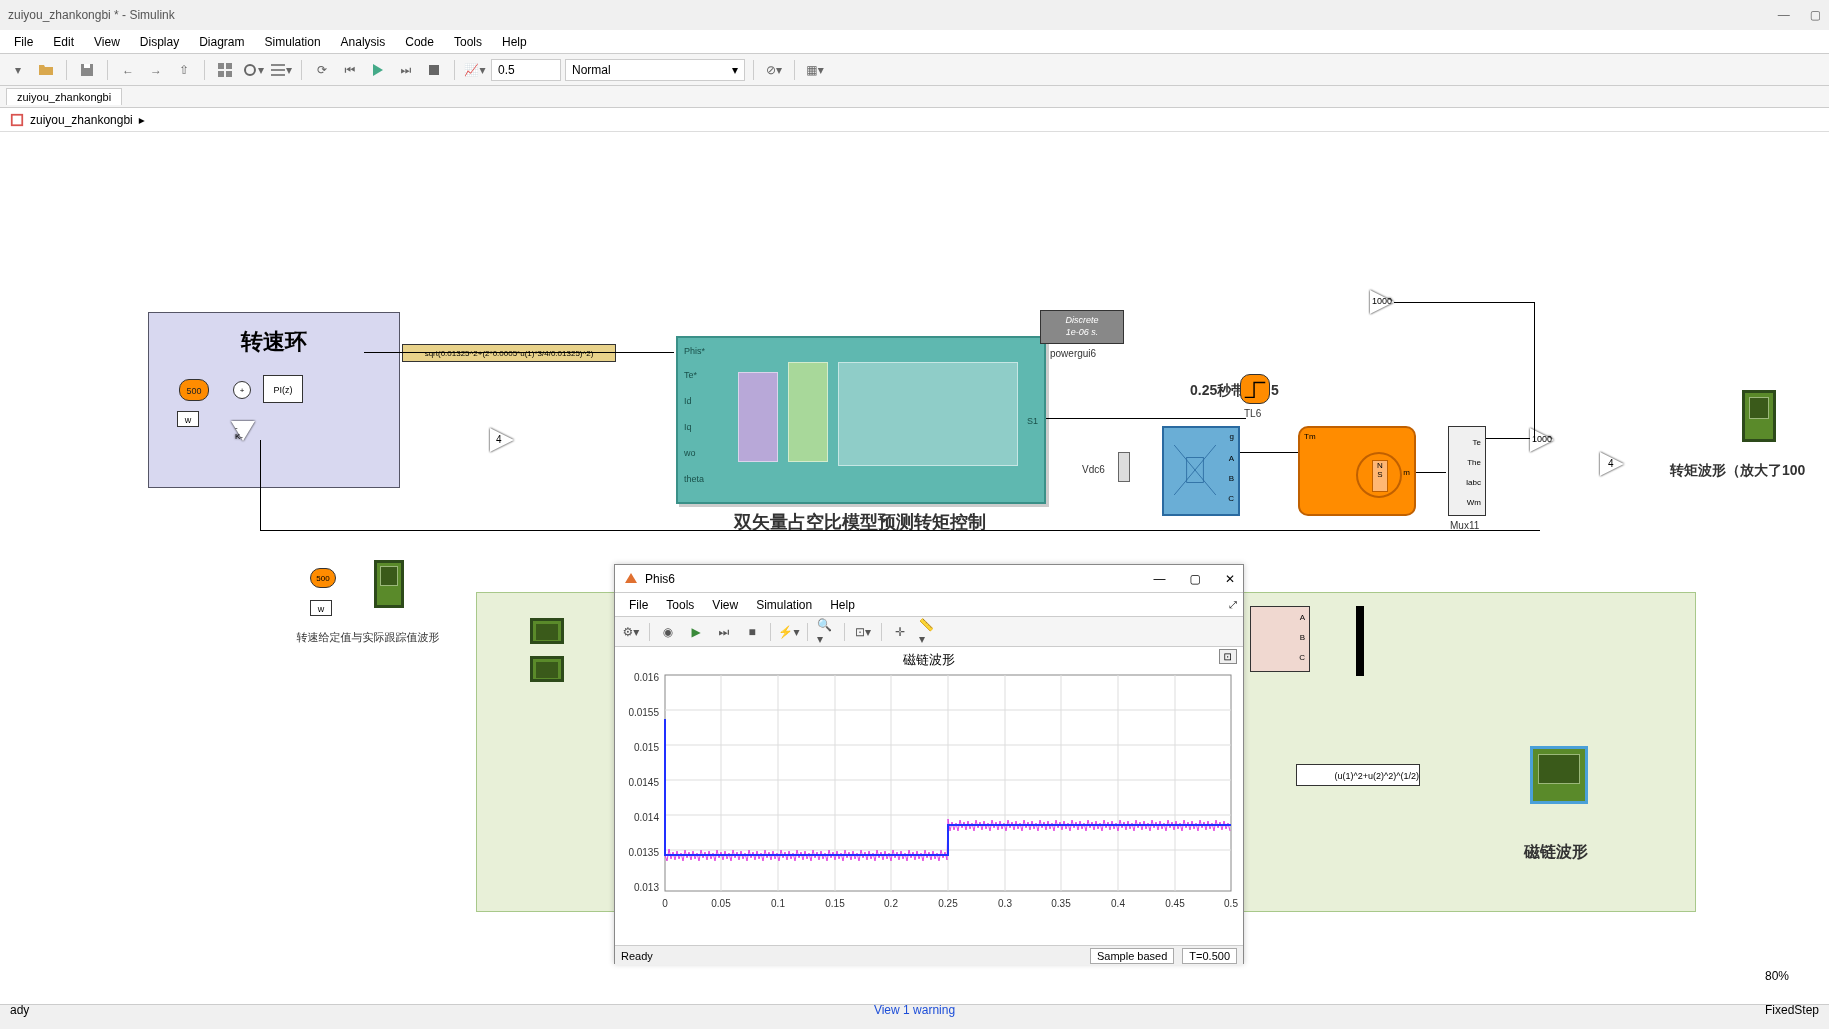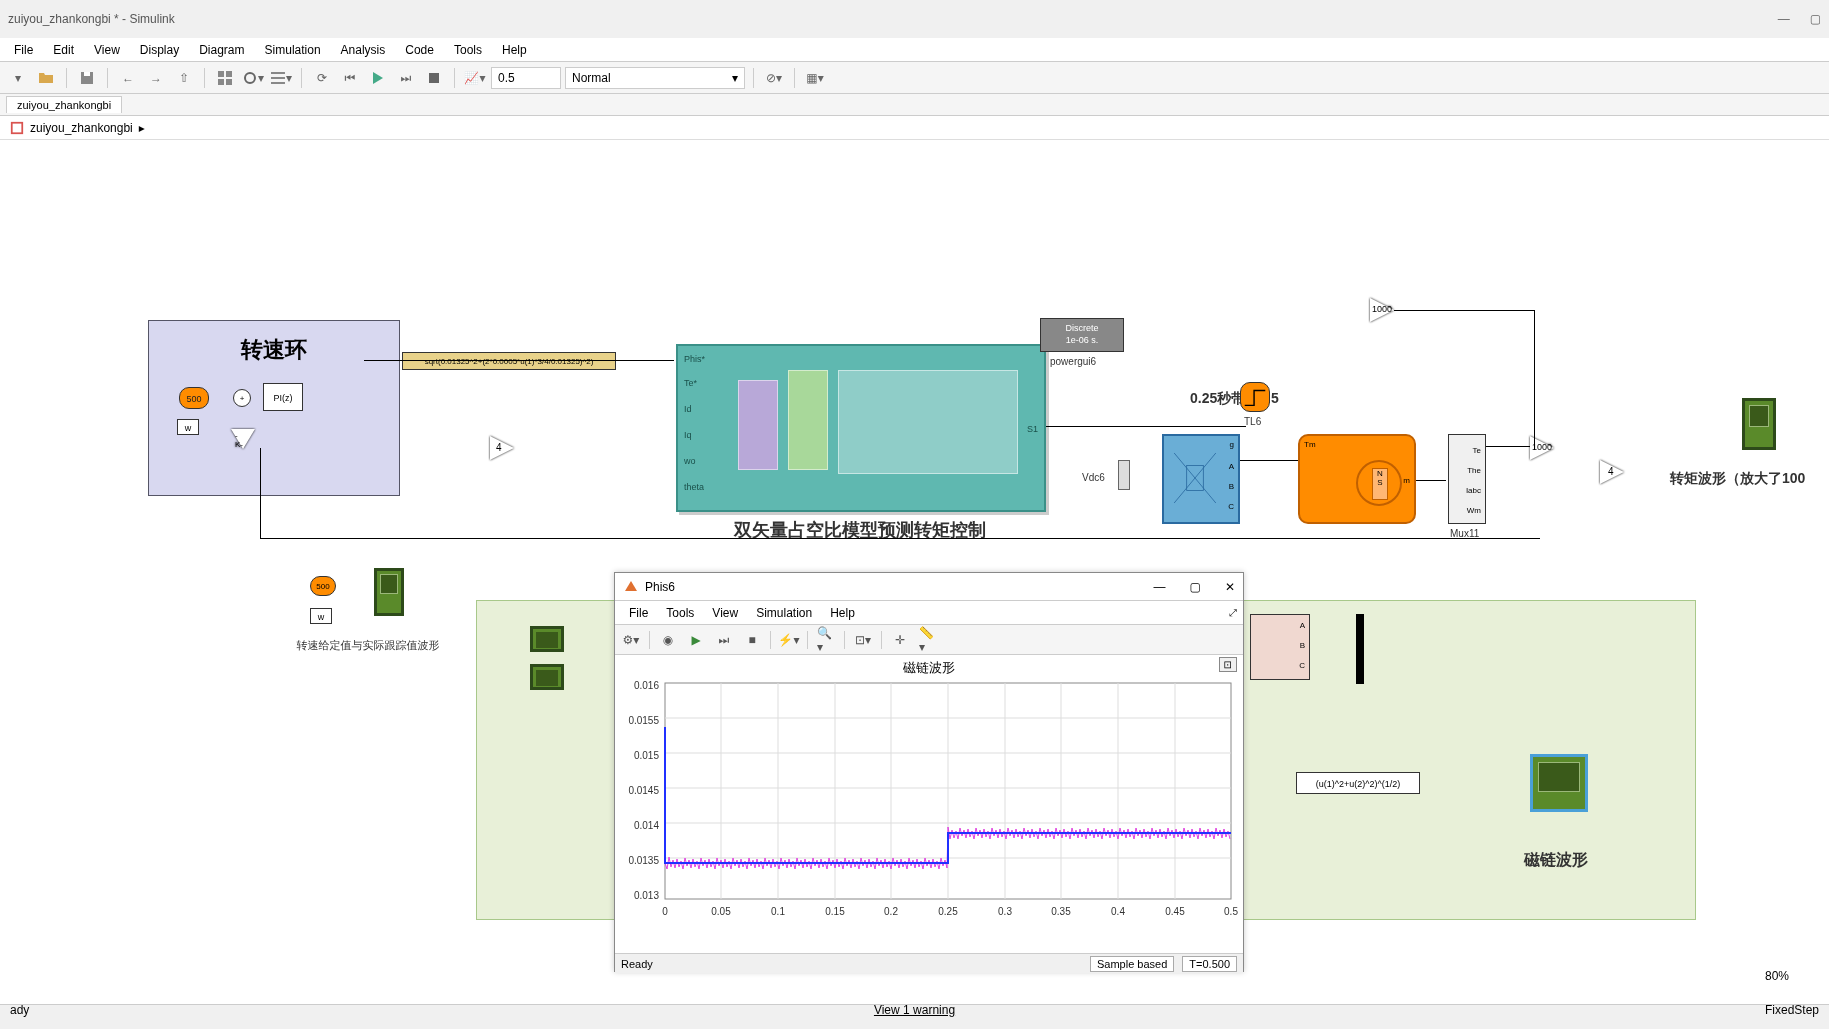--- a/index.html
+++ b/index.html
@@ -1,33 +1,33 @@
 <!DOCTYPE html>
 <html><head>
 <meta charset="utf-8">
 <style>
 * { box-sizing: border-box; margin: 0; padding: 0; }
 body { font-family: "Segoe UI", Arial, sans-serif; font-size: 12px; background: #fff; width: 1829px; height: 1029px; overflow: hidden; position: relative; }
-.titlebar { height: 38px; background: #f0f0f0; display: flex; align-items: center; padding: 0 8px; justify-content: space-between; }
+.titlebar { height: 30px; background: #f0f0f0; display: flex; align-items: center; padding: 0 8px; justify-content: space-between; }
 .titlebar .title { color: #555; }
 .titlebar .wincontrols { display: flex; gap: 20px; color: #666; }
 .menubar { height: 24px; background: #fff; display: flex; align-items: center; padding: 0 4px; border-bottom: 1px solid #ccc; }
 .menubar .item { padding: 2px 10px; cursor: pointer; }
 .toolbar { height: 32px; background: #f5f5f5; display: flex; align-items: center; padding: 0 6px; border-bottom: 1px solid #ccc; gap: 4px; }
 .toolbar .btn { width: 24px; height: 24px; border: 1px solid transparent; border-radius: 2px; display: flex; align-items: center; justify-content: center; background: transparent; cursor: pointer; color: #666; }
 .toolbar .sep { width: 1px; height: 20px; background: #ccc; margin: 0 4px; }
 .toolbar .field { border: 1px solid #ccc; height: 22px; padding: 0 6px; background: #fff; display: flex; align-items: center; min-width: 70px; }
 .toolbar .select { border: 1px solid #ccc; height: 22px; padding: 0 6px; background: #fff; display: flex; align-items: center; min-width: 180px; justify-content: space-between; }
 .tabbar { height: 22px; background: #f5f5f5; border-bottom: 1px solid #ccc; display: flex; align-items: center; padding: 0 6px; }
 .tabbar .tab { background: #fff; border: 1px solid #ccc; border-bottom: none; padding: 2px 10px; font-size: 11px; }
 .breadcrumb { height: 24px; background: #fff; border-bottom: 1px solid #ddd; display: flex; align-items: center; padding: 0 10px; gap: 6px; }
 .breadcrumb .icon { width: 14px; height: 14px; }
 .canvas { position: relative; background: #fff; width: 100%; height: 850px; }
 .statusbar { position: absolute; bottom: 0; left: 0; right: 0; height: 22px; background: #f0f0f0; border-top: 1px solid #ccc; display: flex; align-items: flex-end; padding: 12px 10px; justify-content: space-between; }
-.statusbar .center { position: absolute; left: 50%; transform: translateX(-50%); color: #000000; text-decoration: underline; }
+.statusbar .center { position: absolute; left: 50%; transform: translateX(-50%); color: #1d4ed8; }
 .statusbar .right { display: flex; gap: 20px; flex-direction: column; }
 
 
 .blk { position: absolute; border: 1px solid #333; background: #fff; font-size: 10px; }
 .blk.orange { background: #ff8c00; border-radius: 10px; }
 .blk.green { background: #5a8a2a; border: 3px solid #2d4a1a; }
 .blk.teal { background: #5fb8b0; }
 .blk.yellow { background: #e8d28a; }
 .blk.gray { background: #888; }
 .blk.purple { background: #d8d8f0; }
@@ -182,21 +182,21 @@
     <div style="position:absolute;left:6px;top:110px;font-size:9px;color:#1a504a;">wo</div>
     <div style="position:absolute;left:6px;top:136px;font-size:9px;color:#1a504a;">theta</div>
     <div style="position:absolute;right:6px;top:78px;font-size:9px;color:#1a504a;">S1</div>
 
     <div class="inner-preview" style="left:60px;top:34px;width:40px;height:90px;background:#b8a8d8;"></div>
     <div class="inner-preview" style="left:110px;top:24px;width:40px;height:100px;background:#a8d89a;"></div>
     <div class="inner-preview" style="left:160px;top:24px;width:180px;height:104px;"></div>
   </div>
   <div class="label" style="left:700px;top:378px;width:320px;font-size:18px;font-weight:bold;">双矢量占空比模型预测转矩控制</div>
 
-  <div class="blk gray" style="left:1040px;top:178px;width:84px;height:34px;text-align:center;padding-top:3px;font-size:9px;color:#fff;line-height:12px;">
+  <div class="blk gray" style="left:1040px;top:178px;width:84px;height:34px;text-align:center;padding-top:3px;font-size:9px;color:#fff;line-height:12px;font-style:italic;">
     <div>Discrete</div>
     <div>1e-06 s.</div>
   </div>
   <div class="label" style="left:1050px;top:216px;font-size:10px;">powergui6</div>
 
   <div class="label" style="left:1190px;top:222px;font-size:14px;font-weight:bold;margin-top:28px;">0.25秒带载0.5</div>
   <div class="blk orange" style="left:1240px;top:242px;width:30px;height:30px;">
     <svg viewBox="0 0 30 30">
         <path d="M4 24 L14 24 L14 8 L26 8" stroke="#000" fill="none" stroke-width="1.5"></path>
       </svg>
@@ -266,21 +266,21 @@
       <div style="margin:3px;height:16px;background:#3a5a1a;"></div>
     </div>
 
   <div class="blk pink" style="left:1250px;top:474px;width:60px;height:66px;">
     <div style="position:absolute;right:4px;top:6px;font-size:8px;">A</div>
     <div style="position:absolute;right:4px;top:26px;font-size:8px;">B</div>
     <div style="position:absolute;right:4px;top:46px;font-size:8px;">C</div>
   </div>
   <div style="position:absolute;left:1356px;top:474px;width:8px;height:70px;background:#000;"></div>
 
-  <div class="blk" style="left:1296px;top:632px;width:124px;height:22px;text-align:center;line-height:22px;font-size:9px;">(u(1)^2+u(2)^2)^(1/2)</div>
+  <div class="blk" style="left:1296px;top:632px;width:124px;height:22px;text-align:right;line-height:22px;font-size:9px;">(u(1)^2+u(2)^2)^(1/2)</div>
 
   <div class="blk green" style="left:1530px;top:614px;width:58px;height:58px;border:3px solid #4aa0d8;">
     <div style="margin:5px;height:30px;background:#3a5a1a;border:1px solid #9bb87a;"></div>
   </div>
   <div class="label" style="left:1524px;top:710px;font-size:16px;font-weight:bold;">磁链波形</div>
 
   <div class="wire hwire" style="left:364px;top:220px;width:310px;"></div>
   <div class="wire hwire" style="left:260px;top:398px;width:1280px;"></div>
   <div class="wire vwire" style="left:260px;top:308px;height:90px;"></div>
   <div class="wire hwire" style="left:1046px;top:286px;width:200px;"></div>

